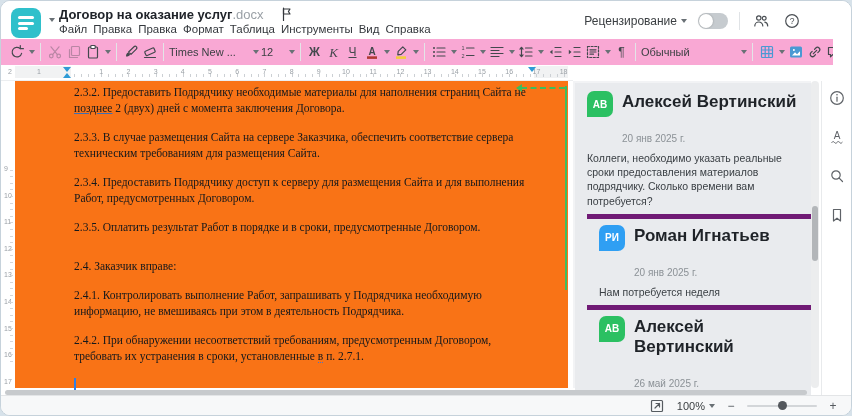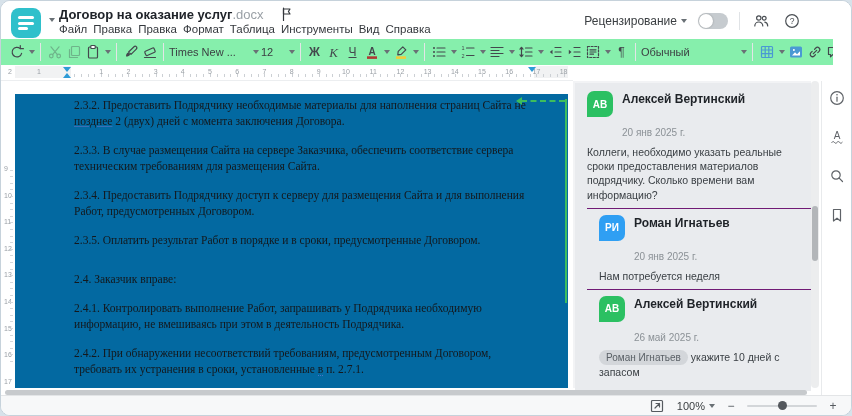--- a/index.html
+++ b/index.html
@@ -22,21 +22,21 @@
   .menu-item{cursor:default;}
   .header-right{position:absolute;right:12px;top:7px;display:flex;align-items:center;gap:11px;height:26px;}
   .review-btn{font-size:12px;color:#3c4043;display:flex;align-items:center;}
   .toggle{width:30px;height:16px;border-radius:9px;background:#c6cbcf;position:relative;}
   .toggle .knob{position:absolute;left:1px;top:1px;width:14px;height:14px;border-radius:50%;background:#fff;box-shadow:0 0 2px rgba(0,0,0,.3);}
   .hdiv{width:1px;height:18px;background:#e0e3e6;}
   .hicon{display:flex;width:20px;height:20px;align-items:center;justify-content:center;}
   .avatar-circle{width:26px;height:26px;border-radius:50%;color:#fff;font-size:10px;font-weight:bold;display:flex;align-items:center;justify-content:center;}
 
   
-  .toolbar{position:absolute;left:0;top:38px;right:18px;height:26px;background:#86efac;display:flex;align-items:center;padding:0 6px;border-bottom:1px solid #ecee f0;overflow:hidden;}
+  .toolbar{position:absolute;left:0;top:38px;right:18px;height:26px;background:#f9a8d4;display:flex;align-items:center;padding:0 6px;border-bottom:1px solid #ecee f0;overflow:hidden;}
   .tbtn{height:22px;display:inline-flex;align-items:center;justify-content:center;padding:0 1px;color:#43484d;flex:0 0 auto;}
   .tbtn.disabled{opacity:.35;}
   .tico{display:flex;width:17px;height:17px;align-items:center;justify-content:center;}
   .g{font-size:12px;color:#43484d;line-height:1;}
   .glyph-bold{font-weight:bold;}
   .glyph-italic{font-style:italic;font-family:"Liberation Serif",serif;font-size:13px;}
   .glyph-underline{text-decoration:underline;}
   .combo-label{font-size:11px;color:#3c4043;white-space:nowrap;overflow:hidden;display:inline-block;}
   .tsep{width:1px;height:18px;background:#e3e5e7;margin:0 4px;flex:0 0 auto;}
 
@@ -47,39 +47,39 @@
   .hticks{position:absolute;left:73px;right:4px;bottom:3px;height:3px;background:repeating-linear-gradient(90deg,#ccd0d4 0 1px,transparent 1px 6.8px);}
   .marker{position:absolute;width:0;height:0;border-left:4px solid transparent;border-right:4px solid transparent;}
   .marker.down{border-top:5px solid #2e9bd6;top:2px;}
   .marker.up{border-bottom:5px solid #2e9bd6;top:8px;}
   .vruler{position:absolute;left:0;top:80px;width:14px;bottom:27px;background:#fff;}
   .vnum{position:absolute;left:3px;font-size:7px;color:#9aa0a6;}
   .vticks{position:absolute;right:2px;top:6px;bottom:6px;width:3px;background:repeating-linear-gradient(0deg,#d4d7da 0 1px,transparent 1px 6.6px);}
 
   
   .content{position:absolute;left:0;top:80px;right:0;bottom:20px;}
-  .page{position:absolute;left:14px;top:13px;width:553px;bottom:7px;background:#0369a1;}
+  .page{position:absolute;left:14px;top:0;width:553px;bottom:7px;background:#f97316;}
   .doc{position:absolute;left:59px;top:3px;right:35px;font-family:"Liberation Serif",serif;font-size:11.5px;line-height:16px;color:#14181c;}
   .para{margin:0 0 13px 0;}
   .para.blank{height:10px;margin:0;}
   .run-ins{text-decoration:underline;text-decoration-color:#3b6fb5;}
   .run-spell{border-bottom:1px dotted #4a74c8;}
   .cursor{display:inline-block;width:2px;height:13px;background:#2f7fe8;vertical-align:-2px;}
   .range-line{position:absolute;left:550px;top:5px;width:2px;height:204px;background:#3dbd5d;}
   .anchor-dash{position:absolute;left:506px;top:6px;width:44px;border-top:2px dashed #3dbd5d;}
   .anchor-arrow{position:absolute;left:501px;top:3px;width:0;height:0;border-top:4px solid transparent;border-bottom:4px solid transparent;border-right:6px solid #3dbd5d;}
 
   
   .panel{position:absolute;left:572px;top:0;width:238px;bottom:7px;background:#f2f3f5;}
   .thread{position:absolute;left:2px;right:0;top:2px;background:#e9ebee;padding:2px 0 6px 0;}
   .cmt{padding:6px 10px 2px 12px;}
-  .cmt.reply{margin-left:12px;border-top:1px solid #701a75;}
+  .cmt.reply{margin-left:12px;border-top:5px solid #701a75;}
   .chead{display:flex;gap:9px;align-items:flex-start;}
   .cavatar{width:26px;height:26px;border-radius:7px 7px 7px 0;color:#fff;font-size:10px;font-weight:bold;display:flex;align-items:center;justify-content:center;flex:0 0 auto;}
-  .cname{font-size:12px;font-weight:bold;color:#1f2328;margin-top:1px;}
+  .cname{font-size:17px;font-weight:bold;color:#1f2328;margin-top:1px;}
   .cdate{font-size:10px;color:#8b9196;margin-top:21px;}
   .cbody{margin:7px 0 4px 0;font-size:10.5px;color:#3b4045;line-height:1.35;}
   .mention{display:inline-block;background:#d3d6da;border-radius:9px;padding:0 7px;font-size:10px;color:#5a6066;line-height:15px;}
 
   
   .vscroll{position:absolute;left:810px;width:8px;top:0;bottom:7px;background:#ecedee;border-radius:4px;}
   .vthumb{position:absolute;left:1px;width:6px;top:125px;height:55px;border-radius:3px;background:#b3b6b9;}
   .sidebar{position:absolute;left:820px;right:0;top:0;bottom:0;background:#fff;border-left:1px solid #e8eaec;display:flex;flex-direction:column;align-items:center;padding-top:8px;gap:21px;}
   .side-btn{width:18px;height:18px;display:flex;align-items:center;justify-content:center;color:#5f6368;}
   .hscroll{position:absolute;left:4px;width:802px;bottom:0;height:5px;border-radius:3px;background:#c7cacd;}
@@ -431,21 +431,21 @@
     <div class="panel">
       <div class="thread">
           <div class="cmt">
             <div class="chead">
               <div class="cavatar" style="background: rgb(43, 192, 98);">АВ</div>
               <div class="cmeta">
                 <div class="cname">Алексей Вертинский</div>
                 <div class="cdate">20 янв 2025 г.</div>
               </div>
             </div>
-            <div class="cbody">Коллеги, необходимо указать реальные сроки предоставления материалов подрядчику. Сколько времени вам информацию?</div>
+            <div class="cbody">Коллеги, необходимо указать реальные сроки предоставления материалов подрядчику. Сколько времени вам потребуется?</div>
           </div>
           <div class="cmt reply">
             <div class="chead">
               <div class="cavatar" style="background: rgb(47, 159, 243);">РИ</div>
               <div class="cmeta">
                 <div class="cname">Роман Игнатьев</div>
                 <div class="cdate">20 янв 2025 г.</div>
               </div>
             </div>
             <div class="cbody">Нам потребуется неделя</div>

